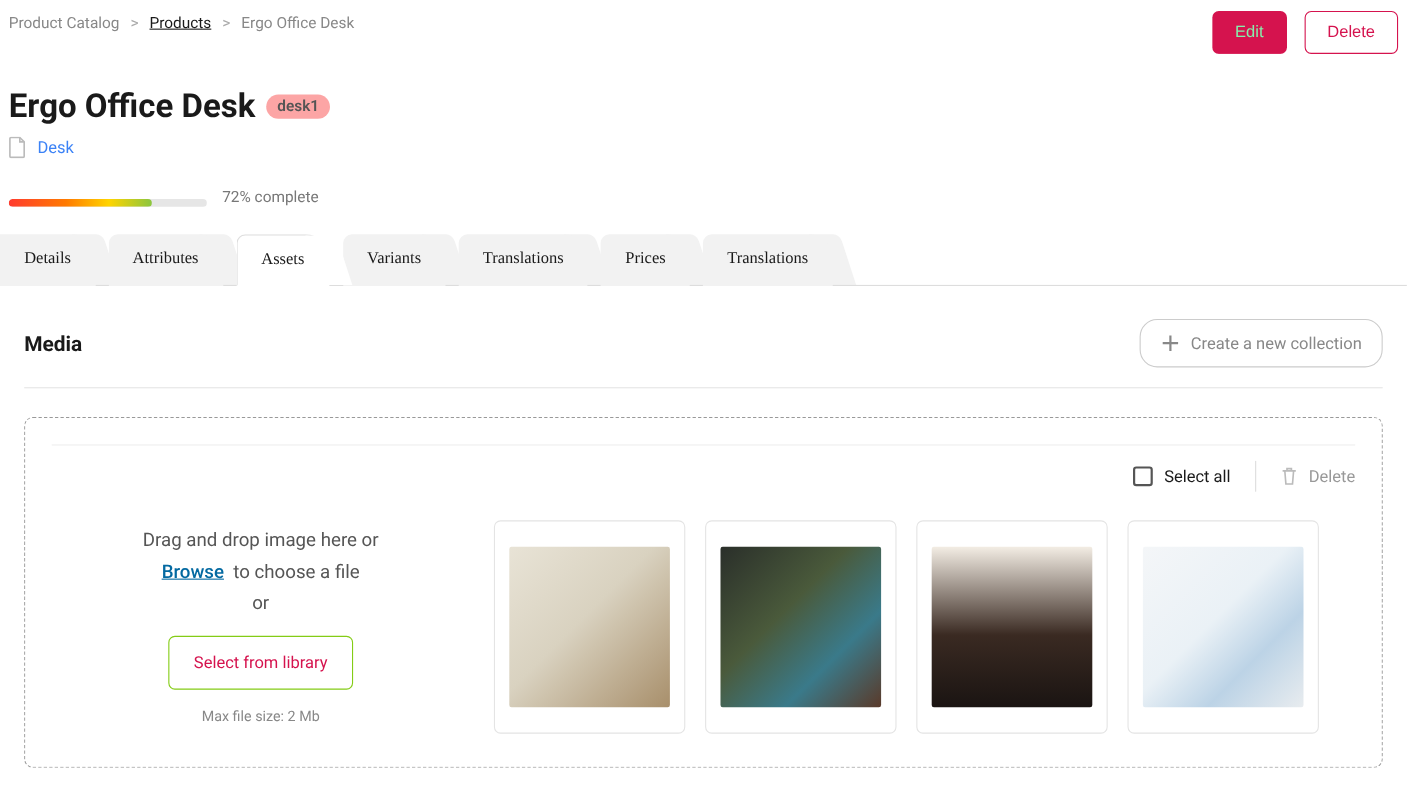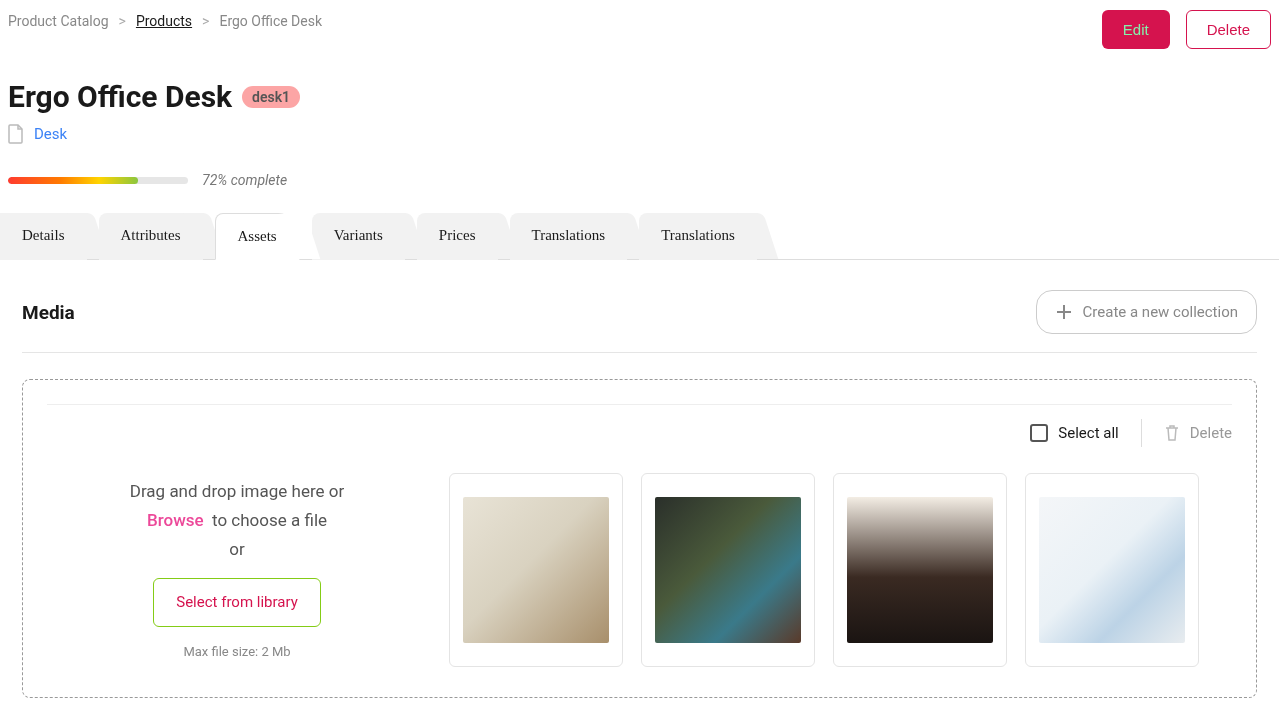--- a/index.html
+++ b/index.html
@@ -54,24 +54,23 @@
       display: flex;
       align-items: center;
       gap: 10px;
       color: #3b82f6;
       margin-top: 10px;
       font-size: 15px;
     }
     .doc-icon { width: 16px; height: 20px; display: inline-block; }
     .progress-row {
       display: flex;
-      align-items: center;
+      align-items: flex-end;
       gap: 14px;
       margin-top: 28px;
-      font-style: italic;
     }
     .progress-bar {
       width: 180px;
       height: 7px;
       background: #e6e6e6;
       border-radius: 4px;
       position: relative;
       overflow: hidden;
     }
     .progress-fill {
@@ -158,21 +157,21 @@
     .trash-icon { width: 16px; height: 18px; }
     .dz-body { display: flex; gap: 22px; margin-top: 20px; align-items: center; }
     .upload-panel {
       width: 380px;
       text-align: center;
       color: #555;
       font-size: 17px;
       line-height: 1.7;
       padding: 10px 20px;
     }
-    .browse { color: #ec4899; cursor: pointer; font-weight: 500; }
+    .browse { text-decoration: underline; color: #0369a1; cursor: pointer; font-weight: 500; }
     .btn-lib {
       display: inline-block;
       margin-top: 14px;
       padding: 11px 22px;
       border: 1px solid #84cc16;
       color: #d5134e;
       border-radius: 6px;
       cursor: pointer;
       font-size: 15px;
     }
@@ -234,22 +233,22 @@
       <div class="progress-fill" style="width:72%"></div>
     </div>
     <span class="progress-label">72% complete</span>
   </div>
 
   <div class="tabs" role="tablist">
     <div class="tab">Details</div>
     <div class="tab">Attributes</div>
     <div class="tab active">Assets</div>
     <div class="tab">Variants</div>
+    <div class="tab">Translations</div>
     <div class="tab">Prices</div>
-    <div class="tab">Translations</div>
     <div class="tab">Translations</div>
   </div>
 
   <div class="content">
     <div class="section-header">
       <div class="section-title">Media</div>
       <div class="create-collection">
         <span class="plus-icon">
           <svg viewBox="0 0 18 18" width="18" height="18" stroke="#888" stroke-width="2" fill="none">
             <line x1="9" y1="2" x2="9" y2="16"></line>

